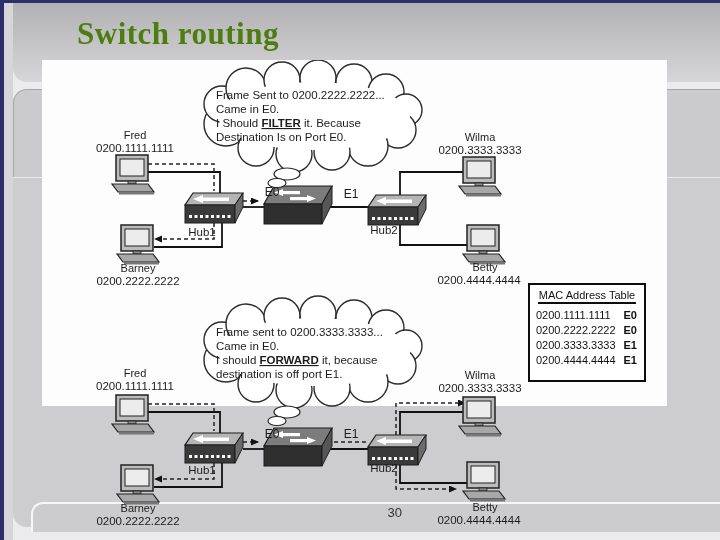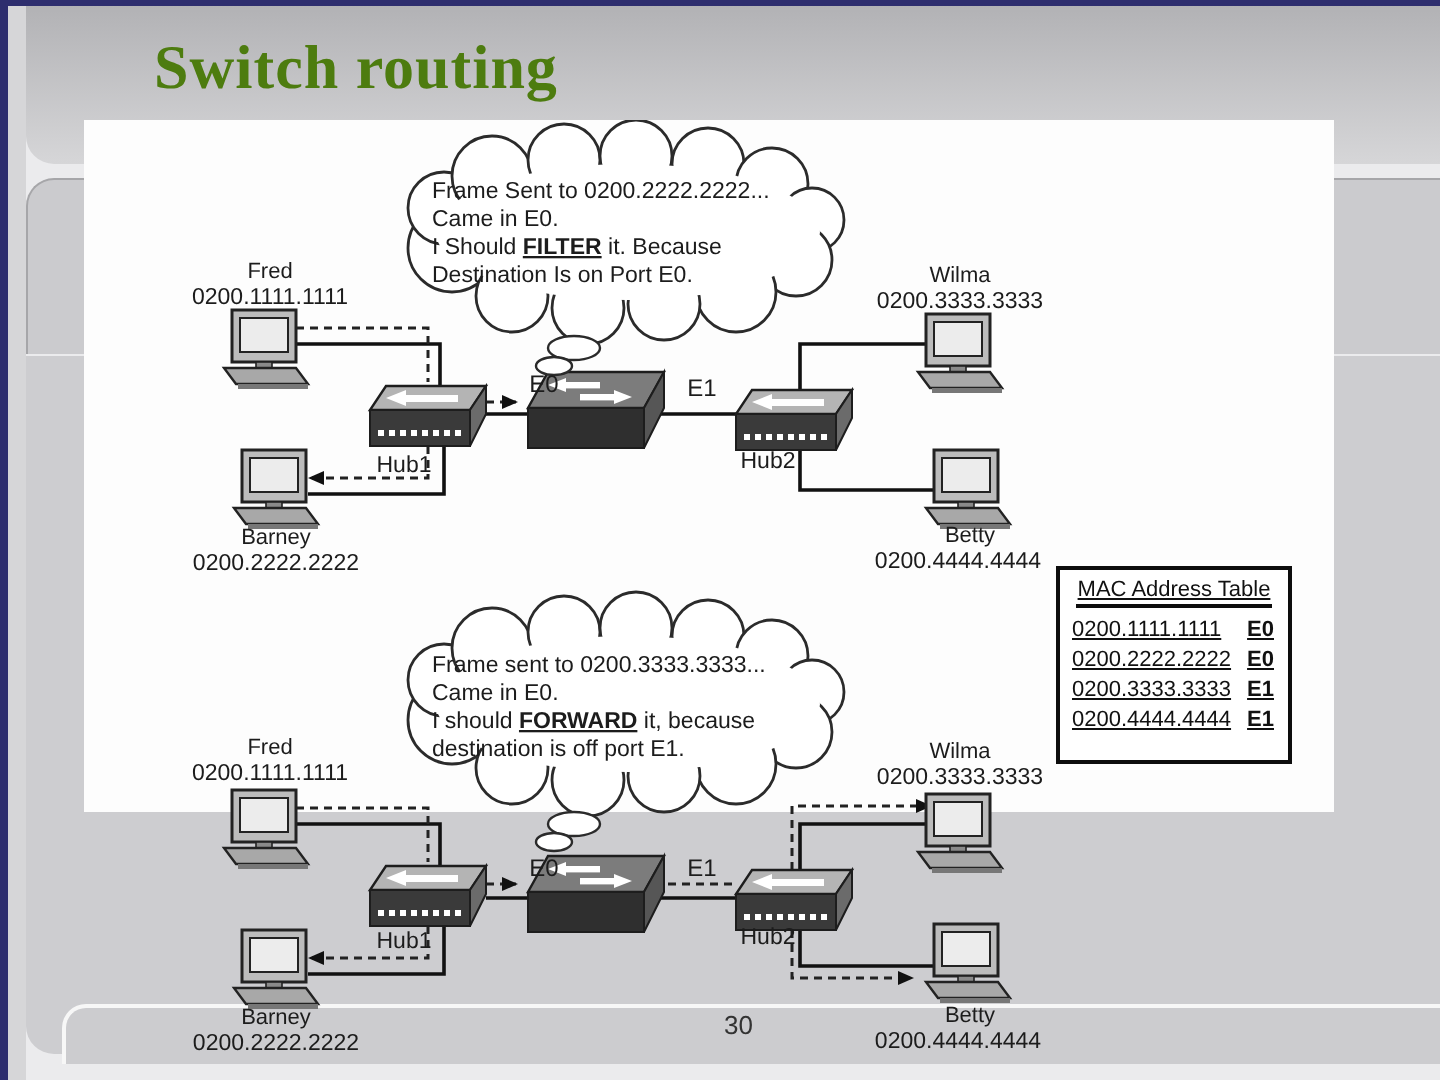--- a/index.html
+++ b/index.html
@@ -16,26 +16,26 @@
     background:#cdcdd0;border-radius:0 0 0 14px;}
   .panel-d{position:absolute;left:31px;top:502px;right:0;height:28px;
     background:#cccccf;border-radius:12px 0 0 0;border-top:2px solid #f7f7f7;border-left:2px solid #f7f7f7;}
   .page-title{position:absolute;left:58px;top:16px;
     font-family:"Liberation Serif",serif;font-weight:bold;font-size:31px;
     color:#4d7c0f;letter-spacing:0.5px;margin-left:19px;}
   .content{position:absolute;left:42px;top:60px;width:625px;height:346px;background:#fdfdfd;}
   .content svg{position:absolute;left:0;top:0;}
   svg text{font-family:"Liberation Sans",sans-serif;fill:#1c1c1c;}
   .mac-table{position:absolute;left:486px;top:223px;width:118px;height:99px;
-    background:#fff;border:2px solid #0d0d0d;box-sizing:border-box;font-size:11px;color:#111;text-decoration:underline;}
+    background:#fff;border:2px solid #0d0d0d;box-sizing:border-box;font-size:11px;color:#111;}
   .mac-table .t-title{width:fit-content;margin:4px auto 3px;padding:0 1px 1px;
     border-bottom:2px solid #0d0d0d;white-space:nowrap;}
   .mac-row{display:flex;justify-content:space-between;padding:1.5px 7px 1.5px 6px;}
   .mac-row .port{font-weight:bold;}
-  .page-number{position:absolute;left:320px;top:445px;width:40px;text-align:left;
+  .page-number{position:absolute;left:320px;top:445px;width:40px;text-align:right;
     font-size:13px;color:#333;}
 </style>
 </head>
 <body>
 
 <div class="slide">
   <div class="panel-title"></div>
   <div class="panel-b"></div>
   <div class="panel-c"></div>
   <div class="panel-d"></div>

